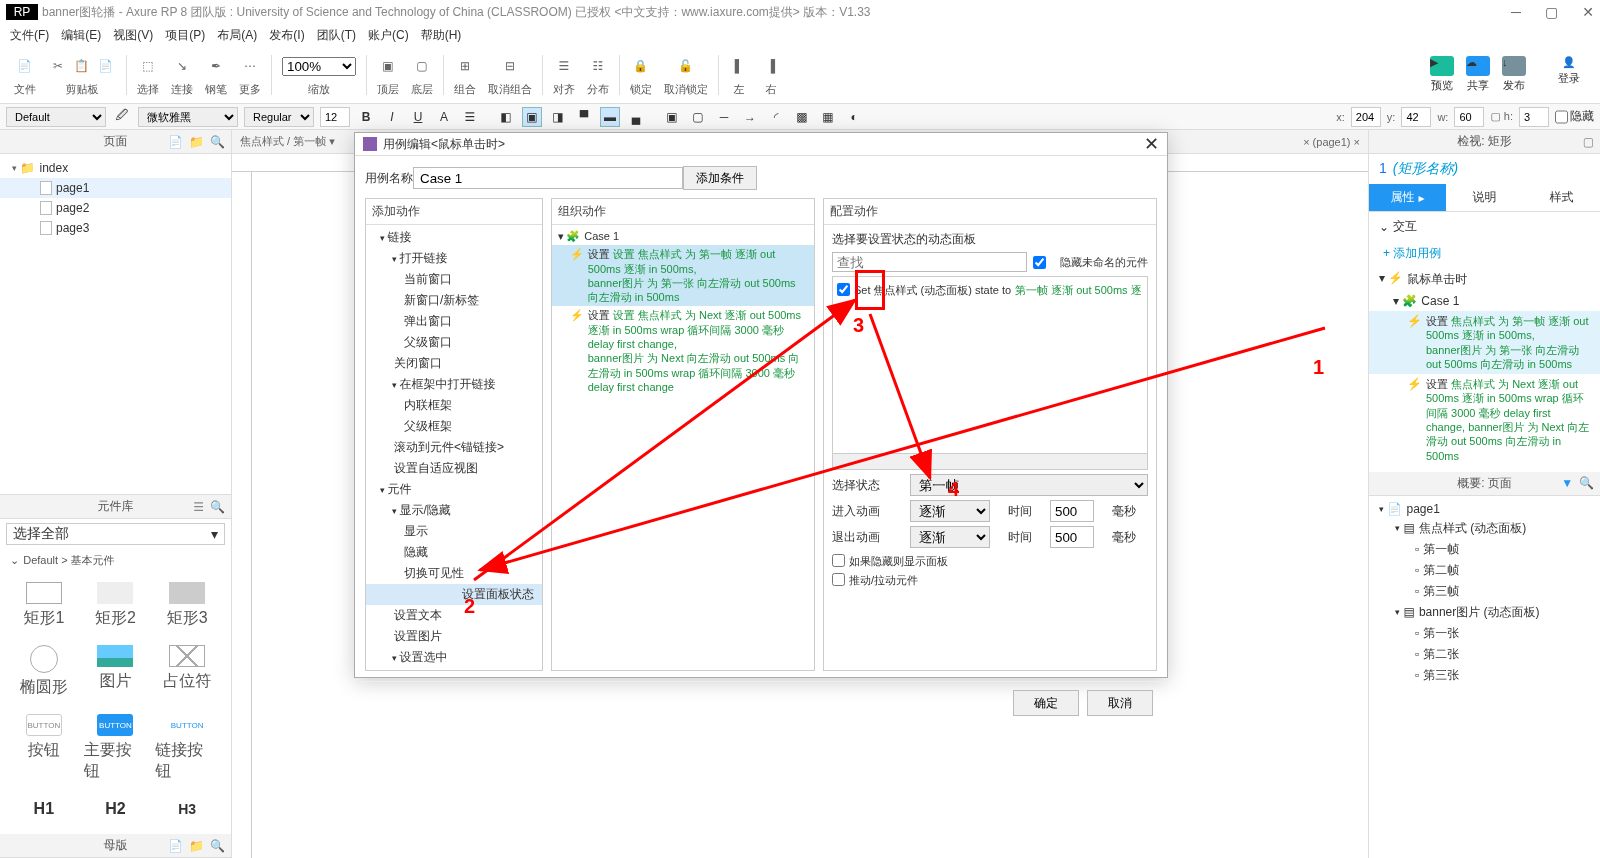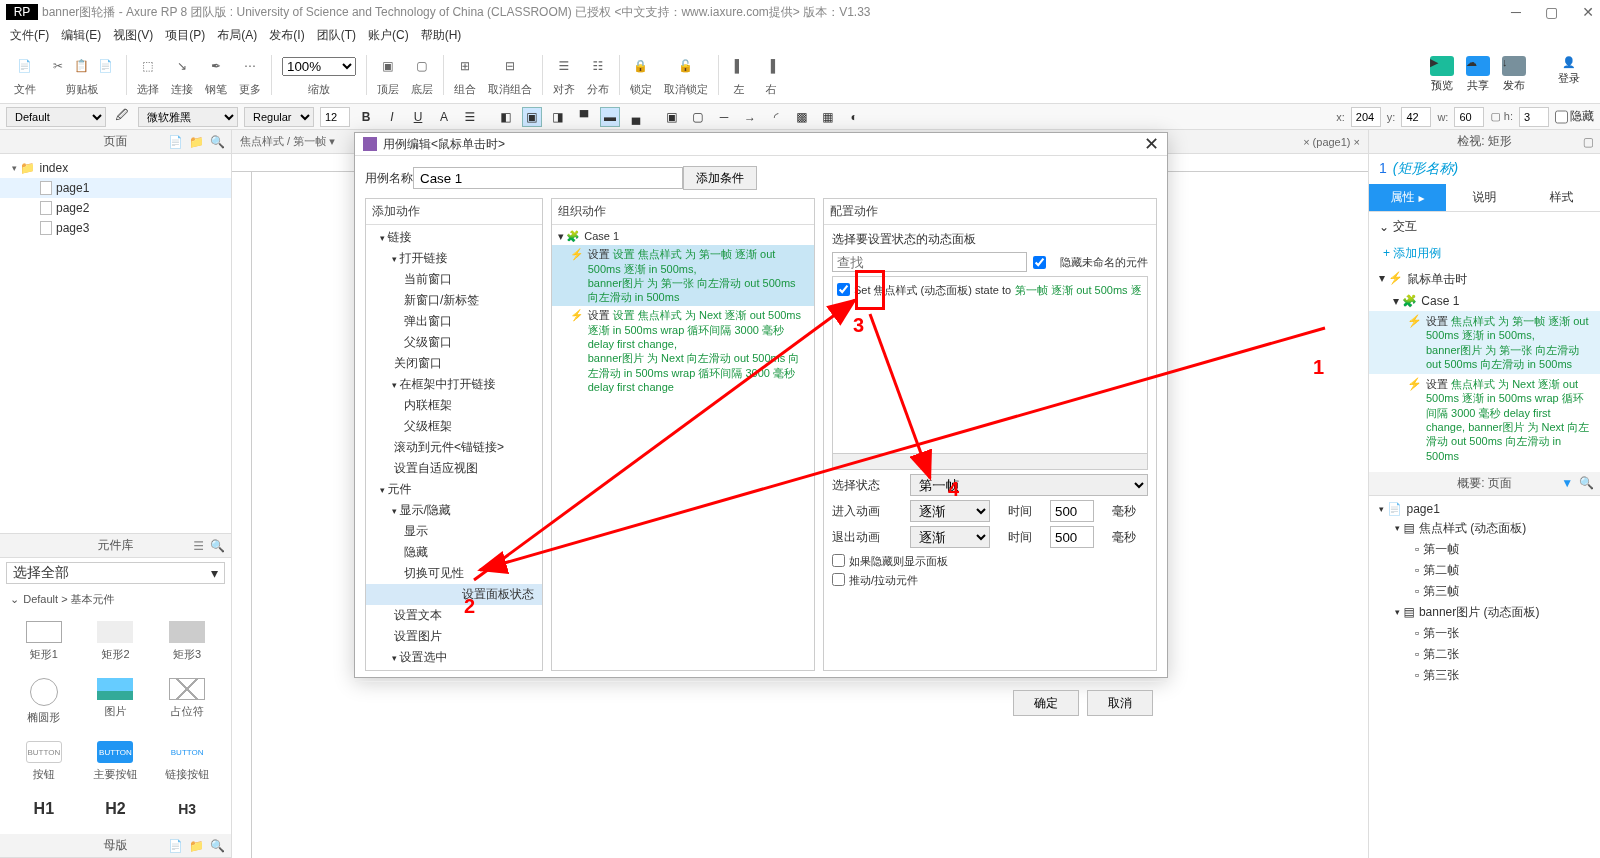--- a/index.html
+++ b/index.html
@@ -48,21 +48,21 @@
 .tree-item.sel { background: #e6f3ff; }
 .tree-carat { font-size: 9px; color: #666; }
 .tree-pg { width: 12px; height: 14px; border: 1px solid #bbb; background: #fff; }
 
 .lib-section { border-top: 1px solid #ddd; }
 .lib-select { margin: 4px 6px; width: calc(100% - 12px); height: 22px; border: 1px solid #ccc; display: flex; align-items: center; padding: 0 6px; font-size: 14px; }
 .lib-expand { padding: 4px 10px; font-size: 11px; color: #555; display: flex; align-items: center; gap: 4px; }
 .lib-grid { display: grid; grid-template-columns: repeat(3, 1fr); gap: 4px; padding: 4px 10px; }
 .lib-cell { display: flex; flex-direction: column; align-items: center; gap: 4px; padding: 6px 2px; }
 .lib-cell .shape { width: 36px; height: 22px; }
-.lib-cell .nm { font-size: 11px; color: #555; }
+.lib-cell .nm { font-size: 16px; color: #555; }
 
 
 .canvas-area { flex: 1; background: #fff; position: relative; overflow: hidden; }
 .tabs { height: 24px; background: #f3f3f3; border-bottom: 1px solid #ddd; display: flex; align-items: center; padding: 0 8px; font-size: 11px; color: #666; }
 .ruler-h { height: 18px; background: #fff; border-bottom: 1px solid #ccc; position: relative; font-size: 9px; color: #999; }
 .ruler-v { width: 20px; background: #fff; border-right: 1px solid #ccc; position: absolute; left: 0; top: 42px; bottom: 0; }
 .canvas-body { position: absolute; left: 20px; top: 42px; right: 0; bottom: 20px; background: #fff; }
 
 
 .rightpanel { width: 232px; background: #fff; border-left: 1px solid #ddd; display: flex; flex-direction: column; }

